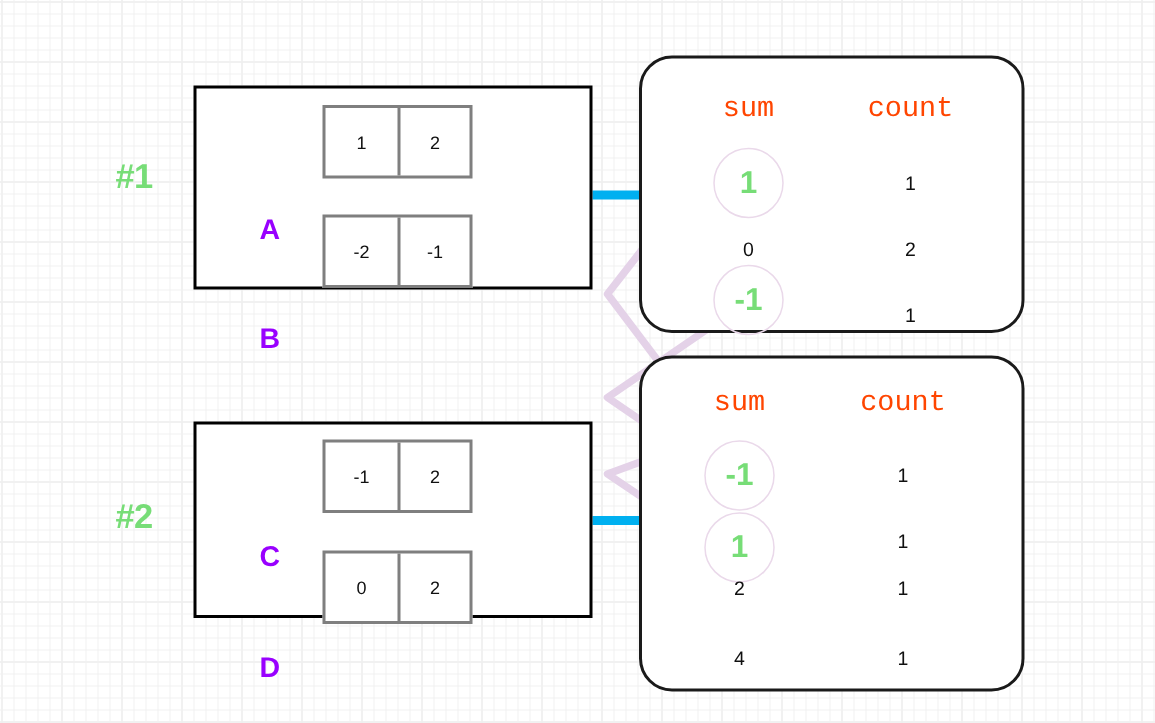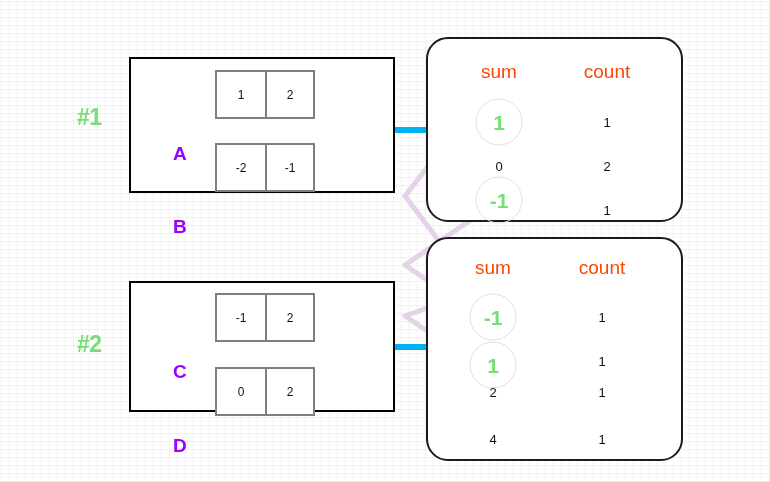--- a/index.html
+++ b/index.html
@@ -77,20 +77,21 @@
     background: #ffffff;
     box-sizing: border-box;
   }
 
   .col-head {
     position: absolute;
     color: #ff4500;
     font-size: 19px;
     transform: translateX(-50%);
     white-space: nowrap;
+    font-family: Liberation Mono, monospace;
   }
 
   .agg-val {
     position: absolute;
     transform: translate(-50%, -50%);
     font-size: 13px;
     color: #101010;
     white-space: nowrap;
   }
   .agg-val.highlight {

